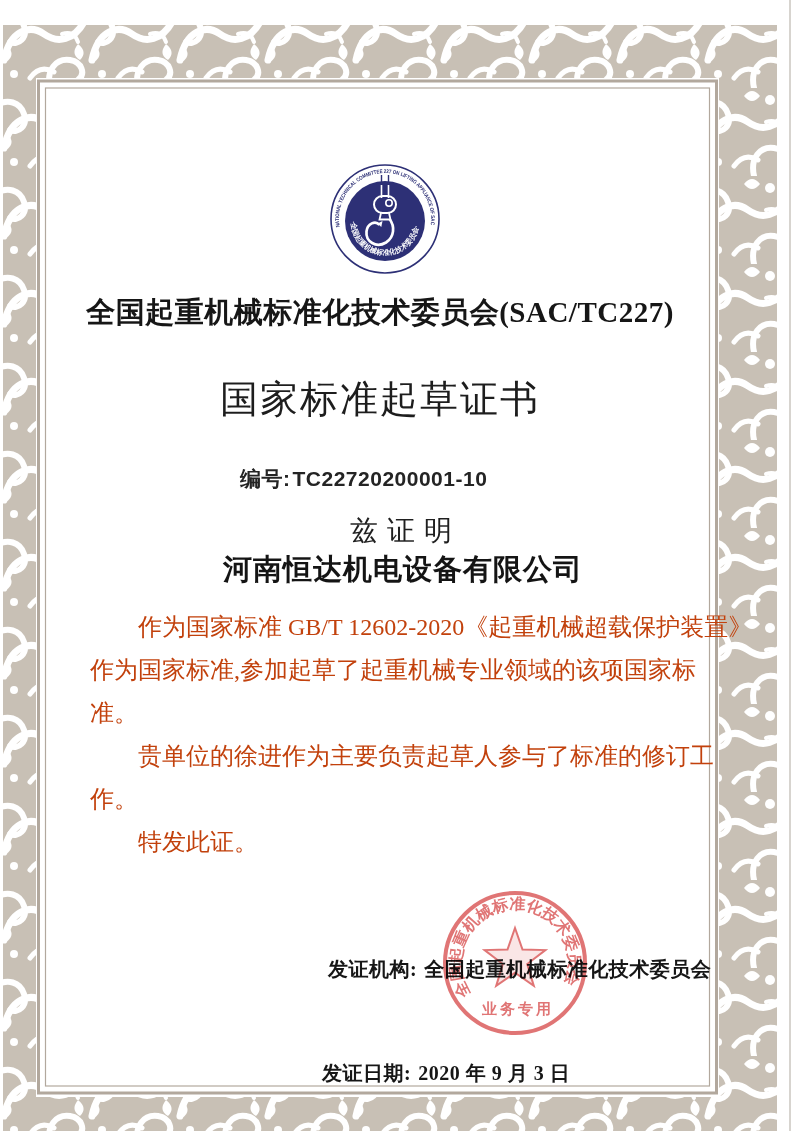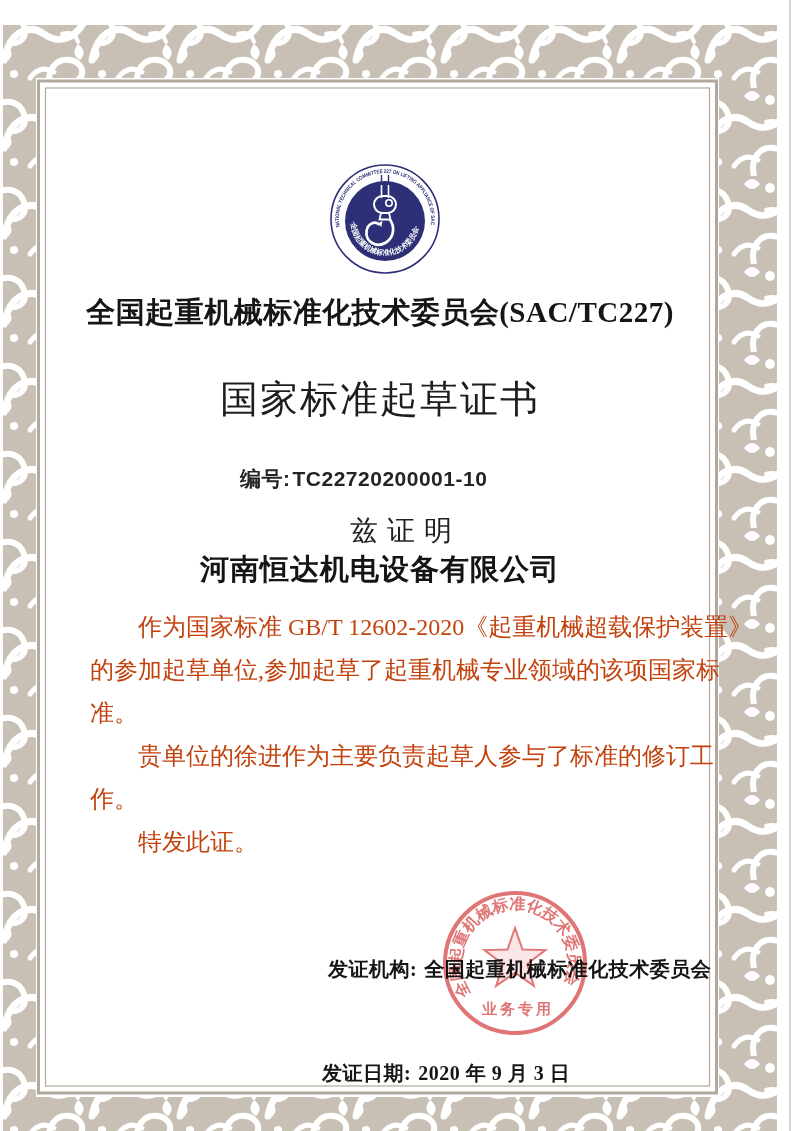--- a/index.html
+++ b/index.html
@@ -16,21 +16,21 @@
   .committee-line{left:40px;top:293px;width:680px;text-align:center;
     font-size:29px;font-weight:700;letter-spacing:.5px;color:#161616;}
   .main-title{left:40px;top:374px;width:680px;text-align:center;
     font-size:38px;font-weight:400;letter-spacing:2px;color:#1d1d1d;}
   .cert-no{left:240px;top:465px;width:450px;
     font-family:Liberation Sans, sans-serif;
     font-size:21px;font-weight:600;letter-spacing:.5px;color:#242424;}
   .cert-no .lbl{margin-right:2px;}
   .salutation{left:350px;top:512px;font-size:28px;letter-spacing:9px;color:#1f1f1f;}
   .company-name{left:40px;top:550px;width:680px;text-align:center;
-    font-size:29px;font-weight:700;letter-spacing:1px;color:#141414;}
+    font-size:29px;font-weight:700;letter-spacing:1px;color:#141414;padding-left:23px;}
   .body-text{left:90px;top:606px;width:632px;font-size:24px;line-height:43px;color:#c2410c;}
   .body-line{white-space:nowrap;}
   .body-line.indent{padding-left:48px;}
   .issuer-line{left:328px;top:956px;font-size:20px;font-weight:700;color:#161616;letter-spacing:.5px;}
   .date-line{left:322px;top:1060px;font-size:20px;font-weight:700;color:#161616;letter-spacing:.5px;}
   .issuer-line .lbl,.date-line .lbl{margin-right:7px;}
   .stamp-svg{left:430px;top:878px;width:170px;height:170px;}
   .scan-edge-line{left:789px;top:0;width:2px;height:1131px;background:#d7d4cf;z-index:3;}
 </style>
 </head>
@@ -99,21 +99,21 @@
   <div class="abs layer-content cert-no">
     <span class="lbl">编号:</span><span>TC22720200001-10</span>
   </div>
 
   <div class="abs layer-content salutation">兹证明</div>
 
   <div class="abs layer-content company-name">河南恒达机电设备有限公司</div>
 
   <div class="abs layer-content body-text">
     <div class="body-line indent">作为国家标准 GB/T 12602-2020《起重机械超载保护装置》</div>
-    <div class="body-line">的参加起草单位,参加起草了起重机械专业领域的该项国家标</div>
+    <div class="body-line">作为国家标准,参加起草了起重机械专业领域的该项国家标</div>
     <div class="body-line">准。</div>
     <div class="body-line indent">贵单位的徐进作为主要负责起草人参与了标准的修订工</div>
     <div class="body-line">作。</div>
     <div class="body-line indent">特发此证。</div>
   </div>
 
   <div class="abs layer-content issuer-line">
     <span class="lbl">发证机构:</span><span>全国起重机械标准化技术委员会</span>
   </div>
   <div class="abs layer-content date-line">

